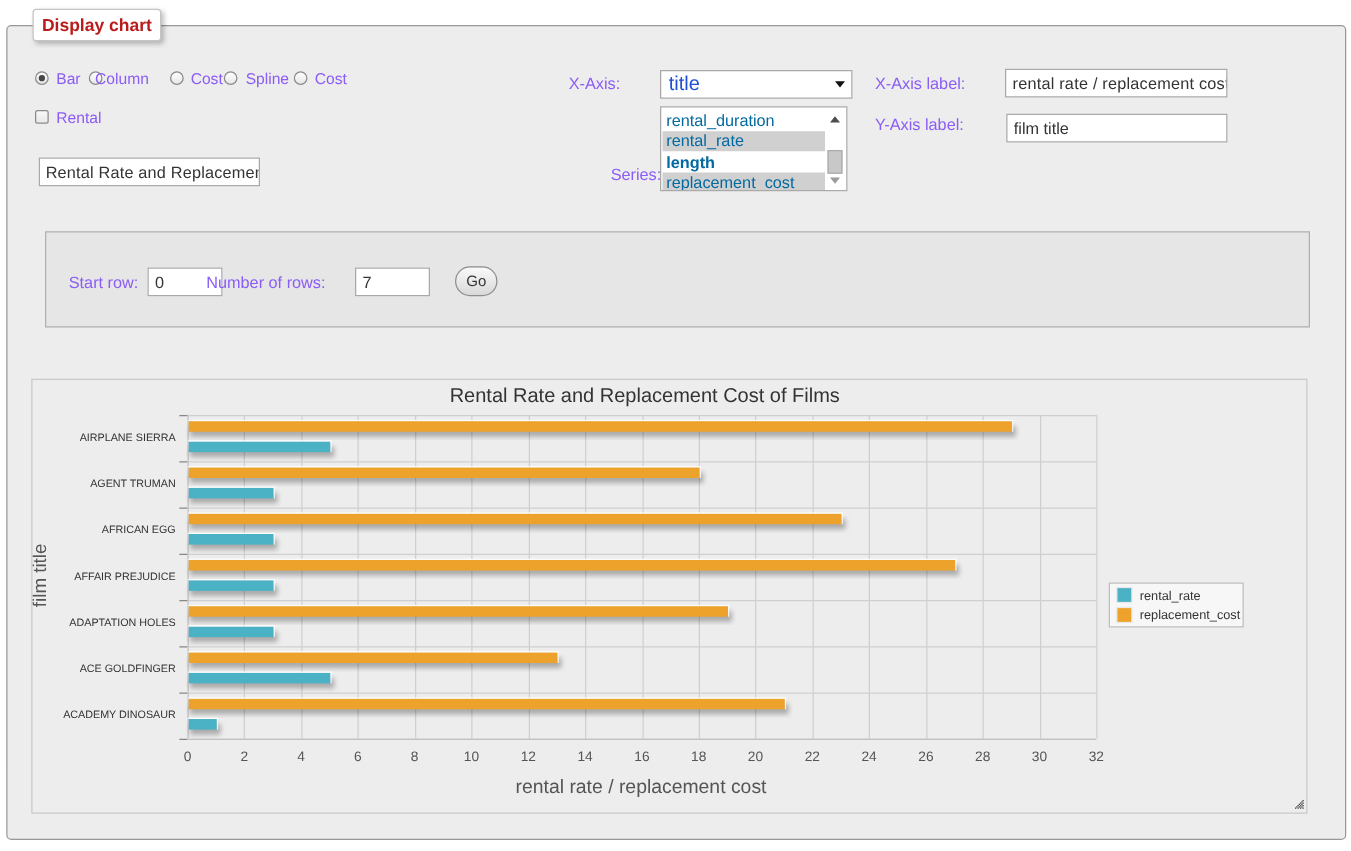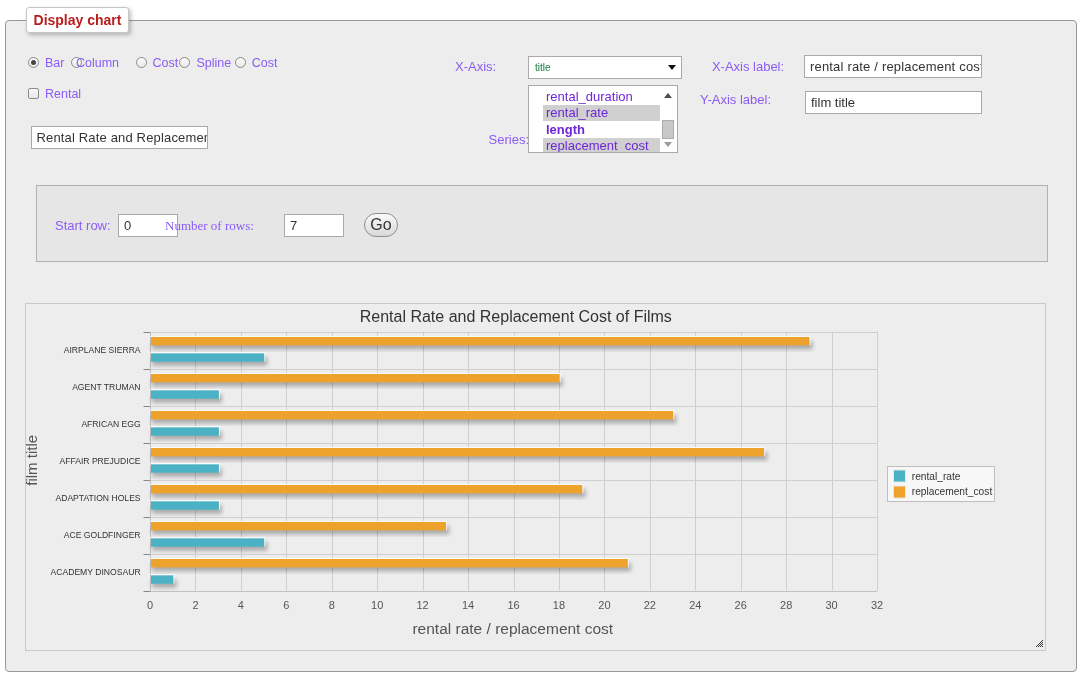--- a/index.html
+++ b/index.html
@@ -12,33 +12,33 @@
 #fs { left:5px; top:20px; width:1072px; height:652px; background:#ededed; border:1px solid #989898; border-radius:4px; }
 #legendbox { left:26px; top:7px; width:103px; height:26px; background:#fff; border:1px solid #c5c5c5; border-radius:3px; box-shadow:2px 2px 4px rgba(0,0,0,0.25); font-size:14px; font-weight:bold; color:#b91c1c; text-align:center; line-height:24px; }
 .lbl.sm { font-size:12.5px; }
 
 .radio { position:absolute; width:11px; height:11px; border:1px solid #8b8b8b; border-radius:50%; background:linear-gradient(#fdfdfd,#e8e8e8); }
 .radio.on::after { content:""; position:absolute; left:2px; top:2px; width:5px; height:5px; border-radius:50%; background:#454545; }
 .checkbox { position:absolute; width:11px; height:11px; border:1px solid #8b8b8b; border-radius:2px; background:linear-gradient(#f8f8f8,#e9e9e9); }
 
 .tin { position:absolute; background:#fff; border:1px solid #a9a9a9; font-size:13px; color:#333; line-height:21px; padding-left:5px; white-space:nowrap; overflow:hidden; }
 
-#xsel { left:528px; top:56px; width:154px; height:23px; background:#fff; border:1px solid #a9a9a9; font-size:10px; color:#15803d; line-height:21px; padding-left:6px; }
+#xsel { left:528px; top:56px; width:154px; height:23px; background:#fff; border:1px solid #a9a9a9; font-size:16px; color:#1d4ed8; line-height:21px; padding-left:6px; }
 #xsel .arr { position:absolute; right:5px; top:8px; width:0; height:0; border-left:4.5px solid transparent; border-right:4.5px solid transparent; border-top:5.5px solid #111; }
 
 #lbox { left:528px; top:85px; width:150px; height:68px; background:#fff; border:1px solid #a9a9a9; overflow:hidden; }
-.opt { position:absolute; left:14px; width:132px; height:16.4px; font-size:13px; color:#6d28d9; line-height:14.9px; padding-top:1.5px; padding-left:3px; white-space:nowrap; }
+.opt { position:absolute; left:1px; width:132px; height:16.4px; font-size:13px; color:#0369a1; line-height:14.9px; padding-top:1.5px; padding-left:3px; white-space:nowrap; }
 .opt.sel { background:#d0d0d0; }
 #sbar { position:absolute; right:1px; top:1px; width:16px; height:66px; background:#fff; }
 #sbar .thumb { position:absolute; left:2px; top:33px; width:12px; height:19px; background:#c8c8c8; border:1px solid #ababab; }
 #sbar .up { position:absolute; left:3.5px; top:6px; width:0; height:0; border-left:4.5px solid transparent; border-right:4.5px solid transparent; border-bottom:5.5px solid #4d4d4d; }
 #sbar .dn { position:absolute; left:3.5px; bottom:6px; width:0; height:0; border-left:4.5px solid transparent; border-right:4.5px solid transparent; border-top:5.5px solid #9b9b9b; }
 
 #panel { left:36px; top:185px; width:1012px; height:77px; background:#e6e6e6; border:1px solid #b0b0b0; }
-#gobtn { left:364px; top:213px; width:34px; height:24px; border:1px solid #8e8e8e; border-radius:12px; background:linear-gradient(#f9f9f9,#d9d9d9); font-size:16px; color:#333; text-align:center; line-height:22px; }
+#gobtn { left:364px; top:213px; width:34px; height:24px; border:1px solid #8e8e8e; border-radius:12px; background:linear-gradient(#f9f9f9,#d9d9d9); font-size:12px; color:#333; text-align:center; line-height:22px; }
 
 #chart { left:25px; top:303px; width:1021px; height:348px; background:#ededed; border:1px solid #c9c9c9; }
 </style>
 </head>
 <body>
 <div id="page">
   <div id="fs" class="abs"></div>
   <div id="legendbox" class="abs">Display chart</div>
 
   <span class="radio on" style="left:28px; top:57px;"></span>
@@ -66,29 +66,29 @@
     <div class="opt sel" style="top:18.9px;">rental_rate</div>
     <div class="opt" style="top:35.3px;font-weight:bold;">length</div>
     <div class="opt sel" style="top:51.7px;">replacement_cost</div>
     <div id="sbar">
         <span class="up"></span>
         <span class="thumb"></span>
         <span class="dn"></span>
       </div>
   </div>
 
-  <span class="lbl" style="left:700px; top:60px; width:96px; text-align:center;">X-Axis label:</span>
+  <span class="lbl" style="left:700px; top:60px; width:96px; text-align:left;">X-Axis label:</span>
   <div class="tin" style="left:804px; top:55px; width:178px; height:23px; letter-spacing:0.18px;">rental rate / replacement cost</div>
   <span class="lbl" style="left:700px; top:93px; width:96px; text-align:left;">Y-Axis label:</span>
   <div class="tin" style="left:805px; top:91px; width:177px; height:23px;">film title</div>
 
   <div id="panel" class="abs"></div>
   <span class="lbl" style="left:55px; top:219px;">Start row:</span>
   <div class="tin" style="left:118px; top:213.5px; width:60px; height:23.5px;">0</div>
-  <span class="lbl" style="left:165px; top:219px;font-family:Liberation Serif, serif;">Number of rows:</span>
+  <span class="lbl" style="left:165px; top:219px;">Number of rows:</span>
   <div class="tin" style="left:284px; top:213.5px; width:60px; height:23.5px;">7</div>
   <div id="gobtn" class="abs">Go</div>
 
   <div id="chart" class="abs">
   <svg width="1019" height="346" viewBox="0 0 1019 346" xmlns="http://www.w3.org/2000/svg">
     <defs>
       <filter id="blur1" x="-30%" y="-30%" width="160%" height="160%">
             <feGaussianBlur stdDeviation="2.0"></feGaussianBlur>
           </filter>
     </defs>

